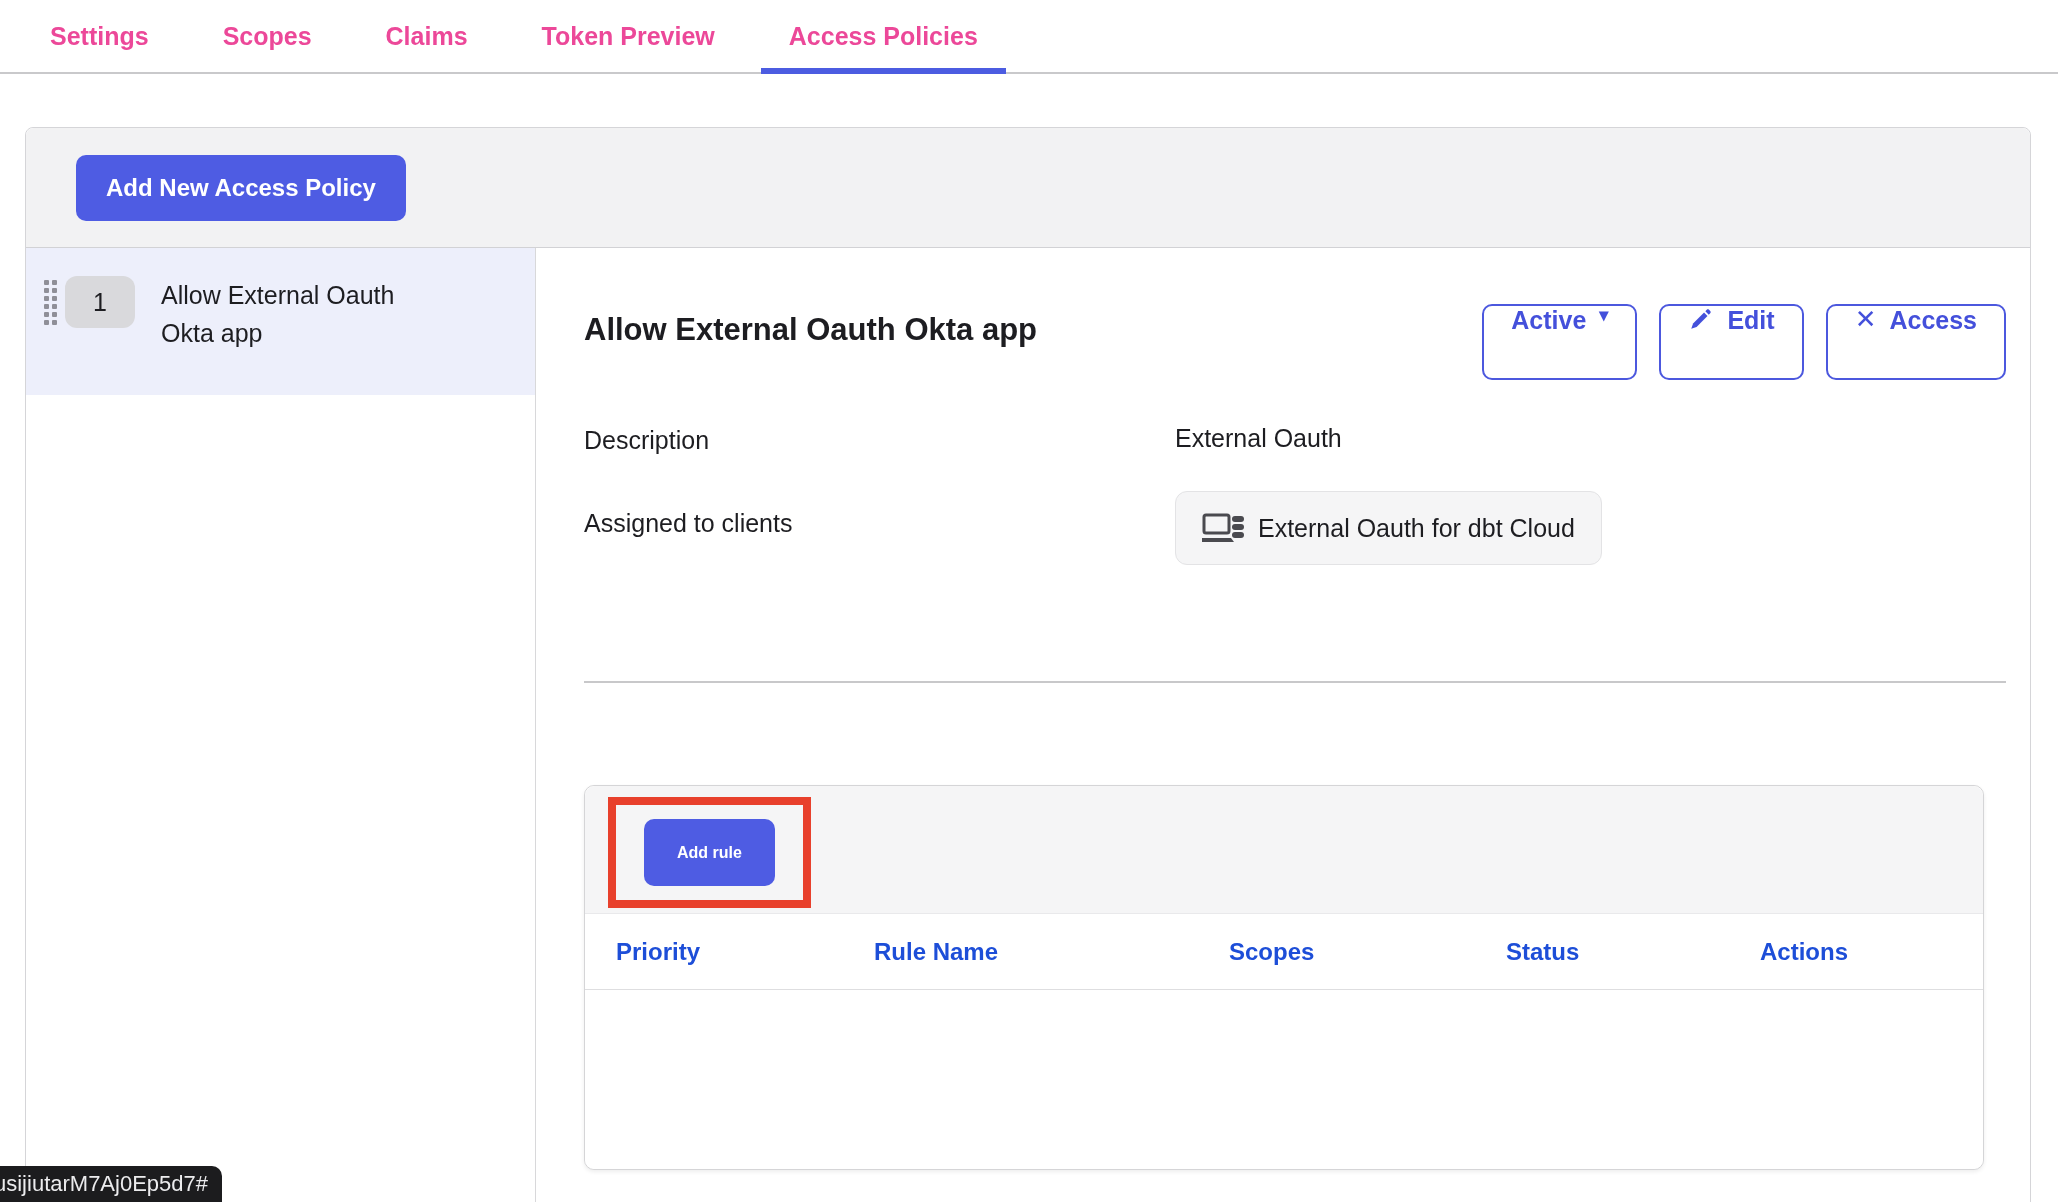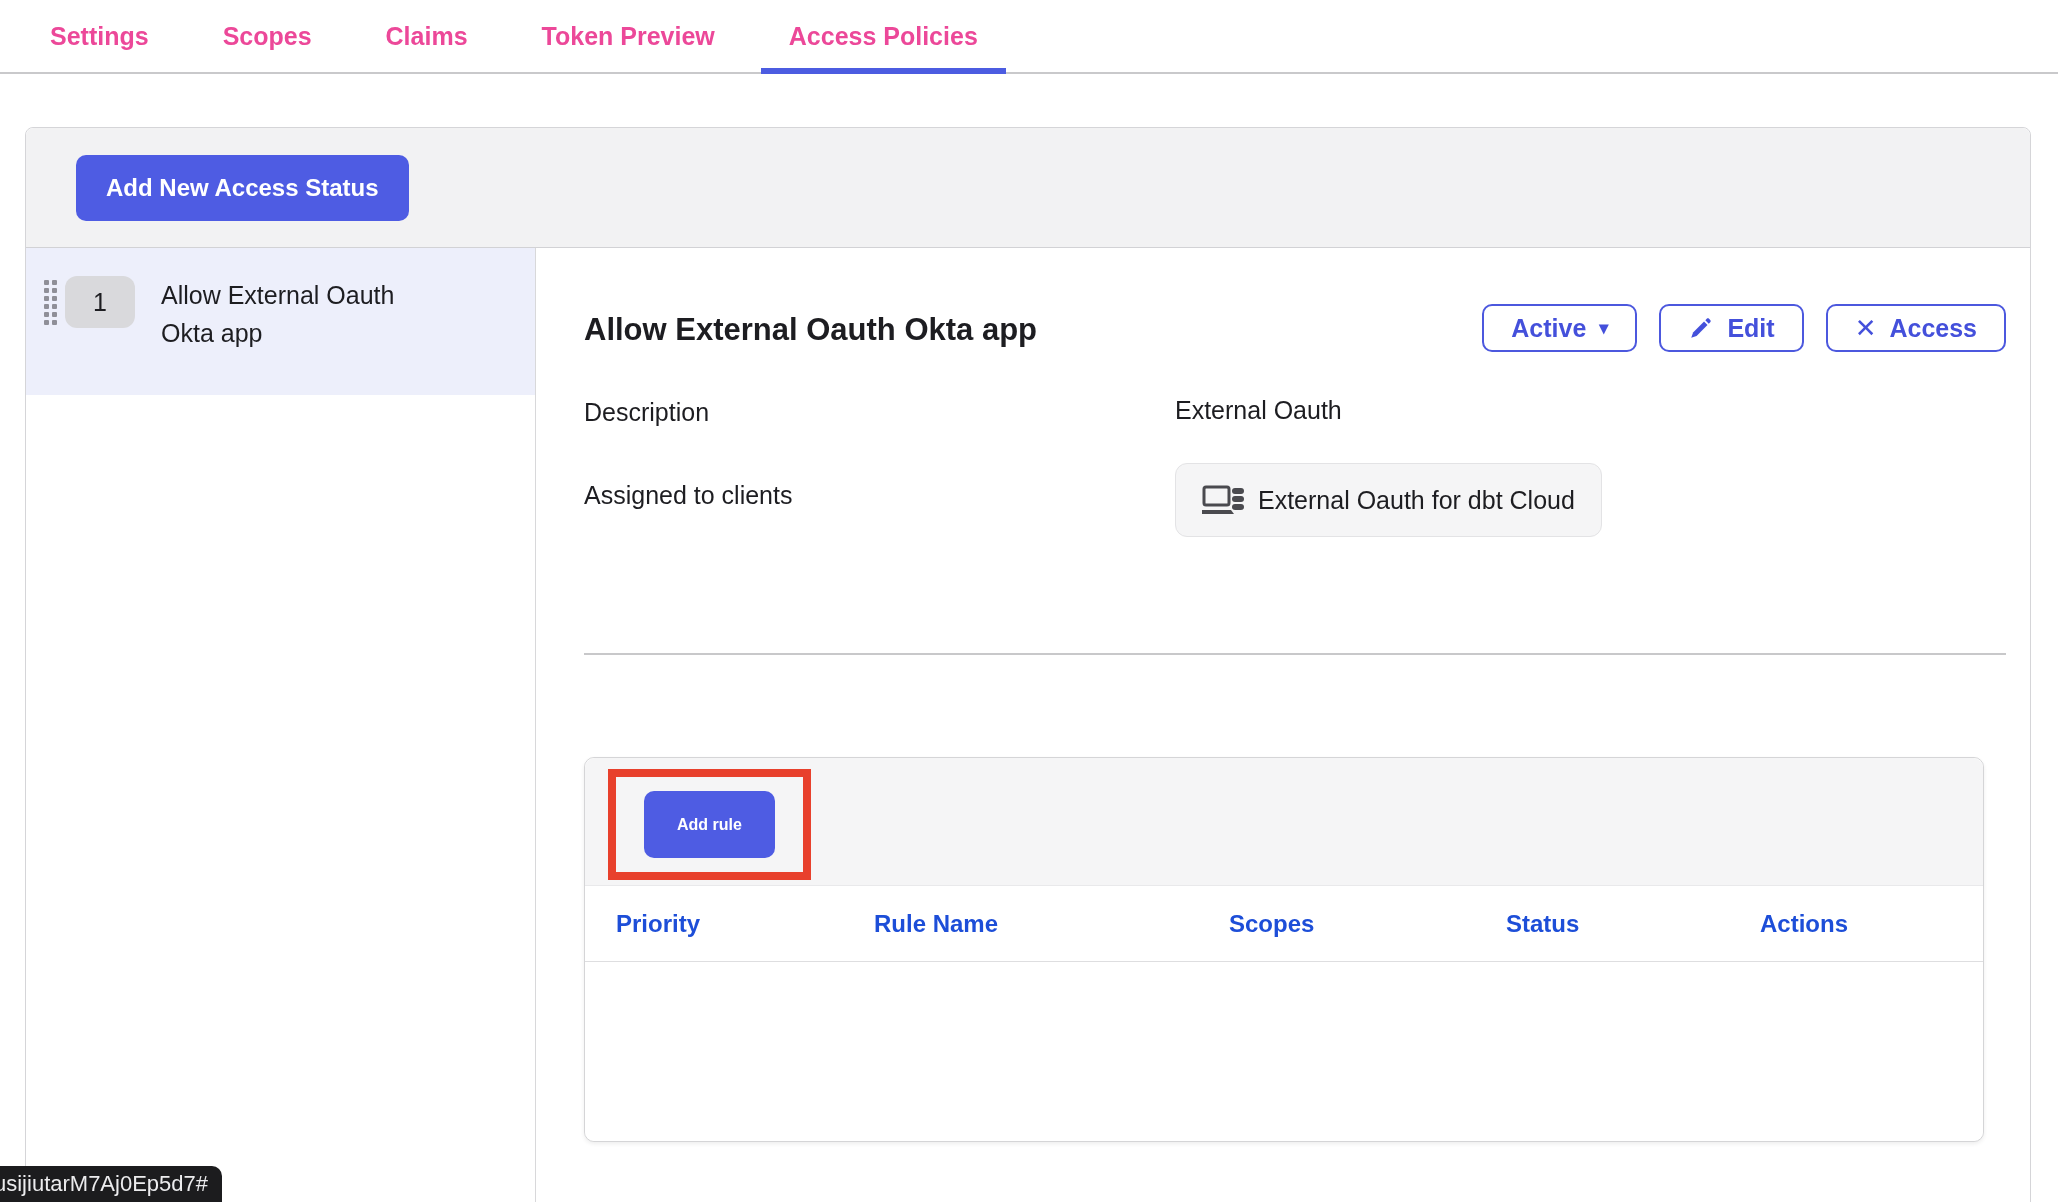--- a/index.html
+++ b/index.html
@@ -68,24 +68,24 @@
     margin-left: 26px; width: 252px;
     font-size: 25px; line-height: 38px; color: #1d1d21;
   }
 
   
   .main { flex: 1 1 auto; padding: 56px 24px 0 48px; }
   .detail-head { display: flex; justify-content: space-between; align-items: flex-start; }
   .detail-title { font-size: 31px; font-weight: 700; color: #1d1d21; padding-top: 8px; }
   .actions { display: flex; gap: 22px; }
   .btn-outline {
-    height: 48px; background: #fff; border: 2px solid #4c58de; border-radius: 10px;
+    height: 76px; background: #fff; border: 2px solid #4c58de; border-radius: 10px;
     color: #4450db; font-size: 25px; font-weight: 700;
     font-family: "Liberation Sans", sans-serif;
-    display: flex; align-items: center; gap: 13px; padding: 0 27px; cursor: pointer;
+    display: flex; align-items: flex-start; gap: 13px; padding: 0 27px; cursor: pointer;
     white-space: nowrap;
   }
   .caret { font-size: 18px; line-height: 1; }
   .x-glyph { font-size: 26px; font-weight: 400; line-height: 1; }
   .pencil-icon { display: inline-flex; }
 
   .info-grid {
     margin-top: 44px;
     display: grid; grid-template-columns: 591px 1fr; row-gap: 36px;
     font-size: 25px; color: #1d1d21; align-items: start;
@@ -157,21 +157,21 @@
     <span>Token Preview</span>
   </div>
   <div class="tab active">
     <span>Access Policies</span>
   </div>
 </nav>
 
 <section class="panel">
 
   <div class="panel-header">
-    <button class="btn-primary">Add New Access Status</button>
+    <button class="btn-primary">Add New Access Policy</button>
   </div>
 
   <div class="panel-body">
 
     <aside class="sidebar">
       <div class="policy-item">
         <span class="grip">
           <i></i>
             <i></i>
             <i></i>

